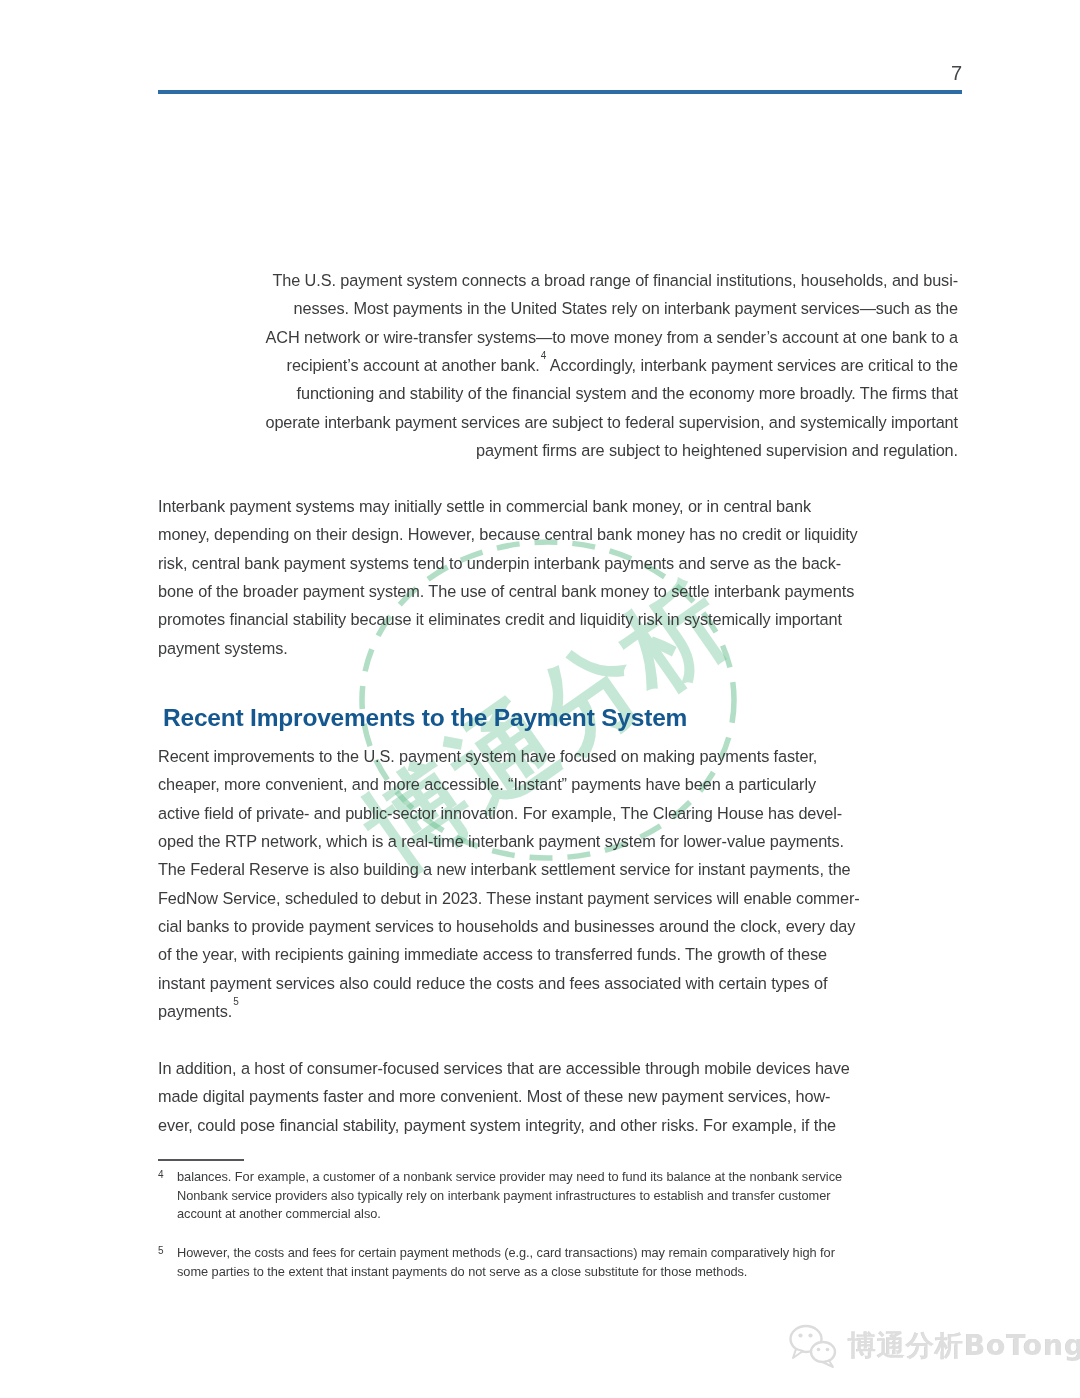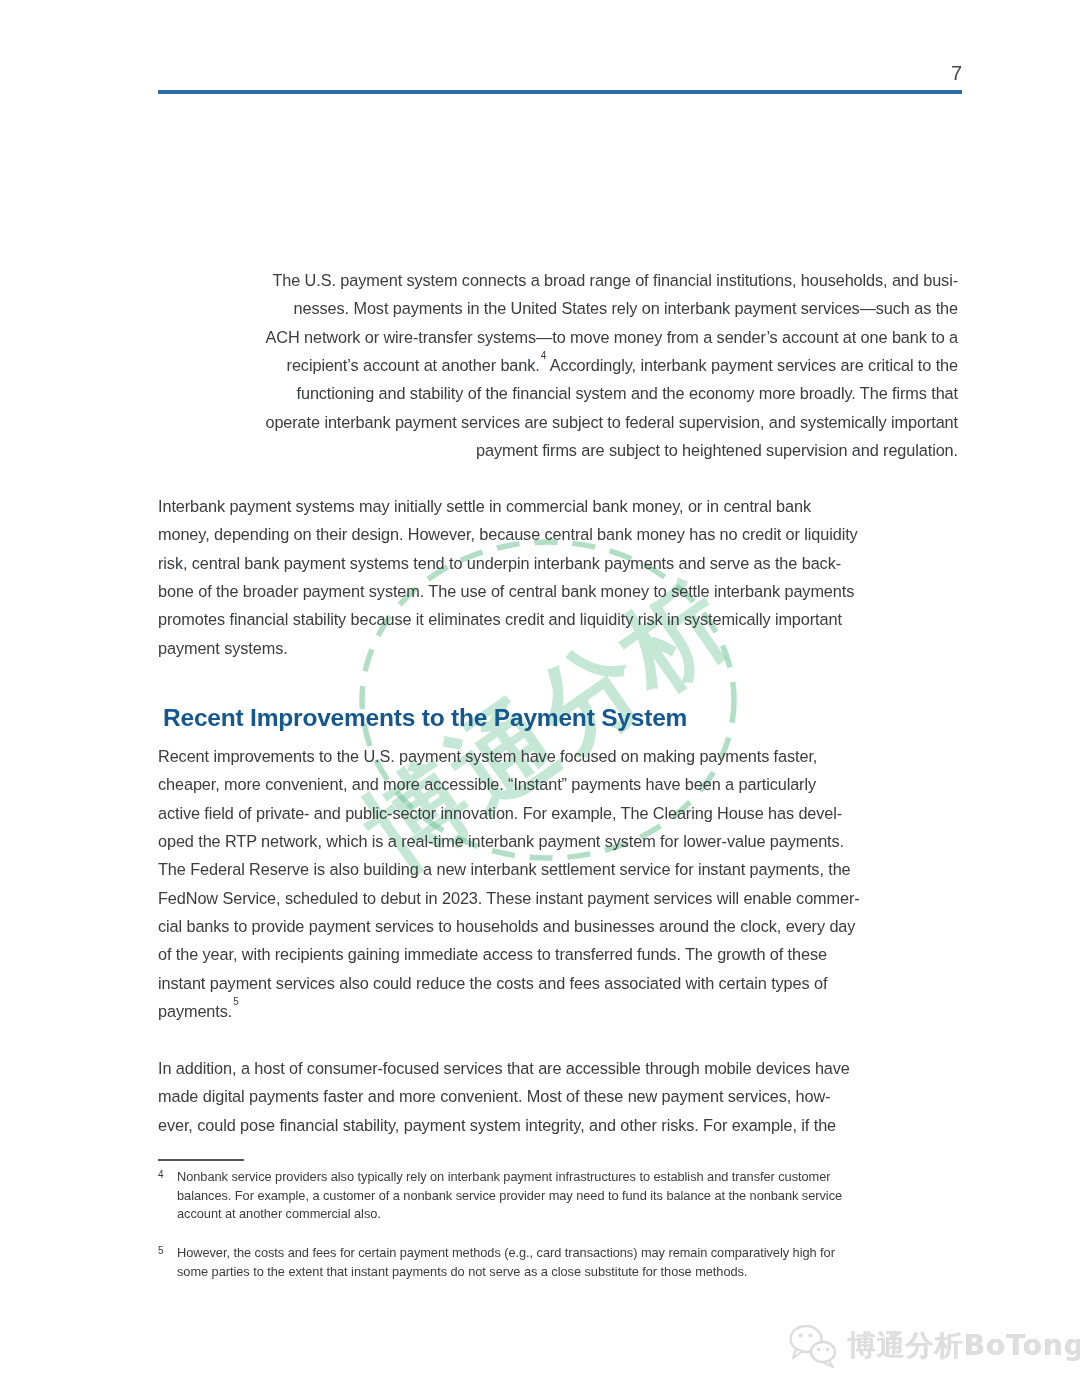--- a/index.html
+++ b/index.html
@@ -121,22 +121,22 @@
     <div class="para p4">
         <div class="tline">In addition, a host of consumer-focused services that are accessible through mobile devices have</div>
         <div class="tline">made digital payments faster and more convenient. Most of these new payment services, how-</div>
         <div class="tline">ever, could pose financial stability, payment system integrity, and other risks. For example, if the</div>
       </div>
 
     <div class="fn-rule"></div>
     <div class="footnote fn4">
         <sup class="fn-marker">4</sup>
         <div class="fn-body">
+          <div class="fn-line">balances. For example, a customer of a nonbank service provider may need to fund its balance at the nonbank service</div>
           <div class="fn-line">Nonbank service providers also typically rely on interbank payment infrastructures to establish and transfer customer</div>
-          <div class="fn-line">balances. For example, a customer of a nonbank service provider may need to fund its balance at the nonbank service</div>
           <div class="fn-line">account at another commercial also.</div>
         </div>
       </div>
     <div class="footnote fn5">
         <sup class="fn-marker">5</sup>
         <div class="fn-body">
           <div class="fn-line">However, the costs and fees for certain payment methods (e.g., card transactions) may remain comparatively high for</div>
           <div class="fn-line">some parties to the extent that instant payments do not serve as a close substitute for those methods.</div>
         </div>
       </div>

